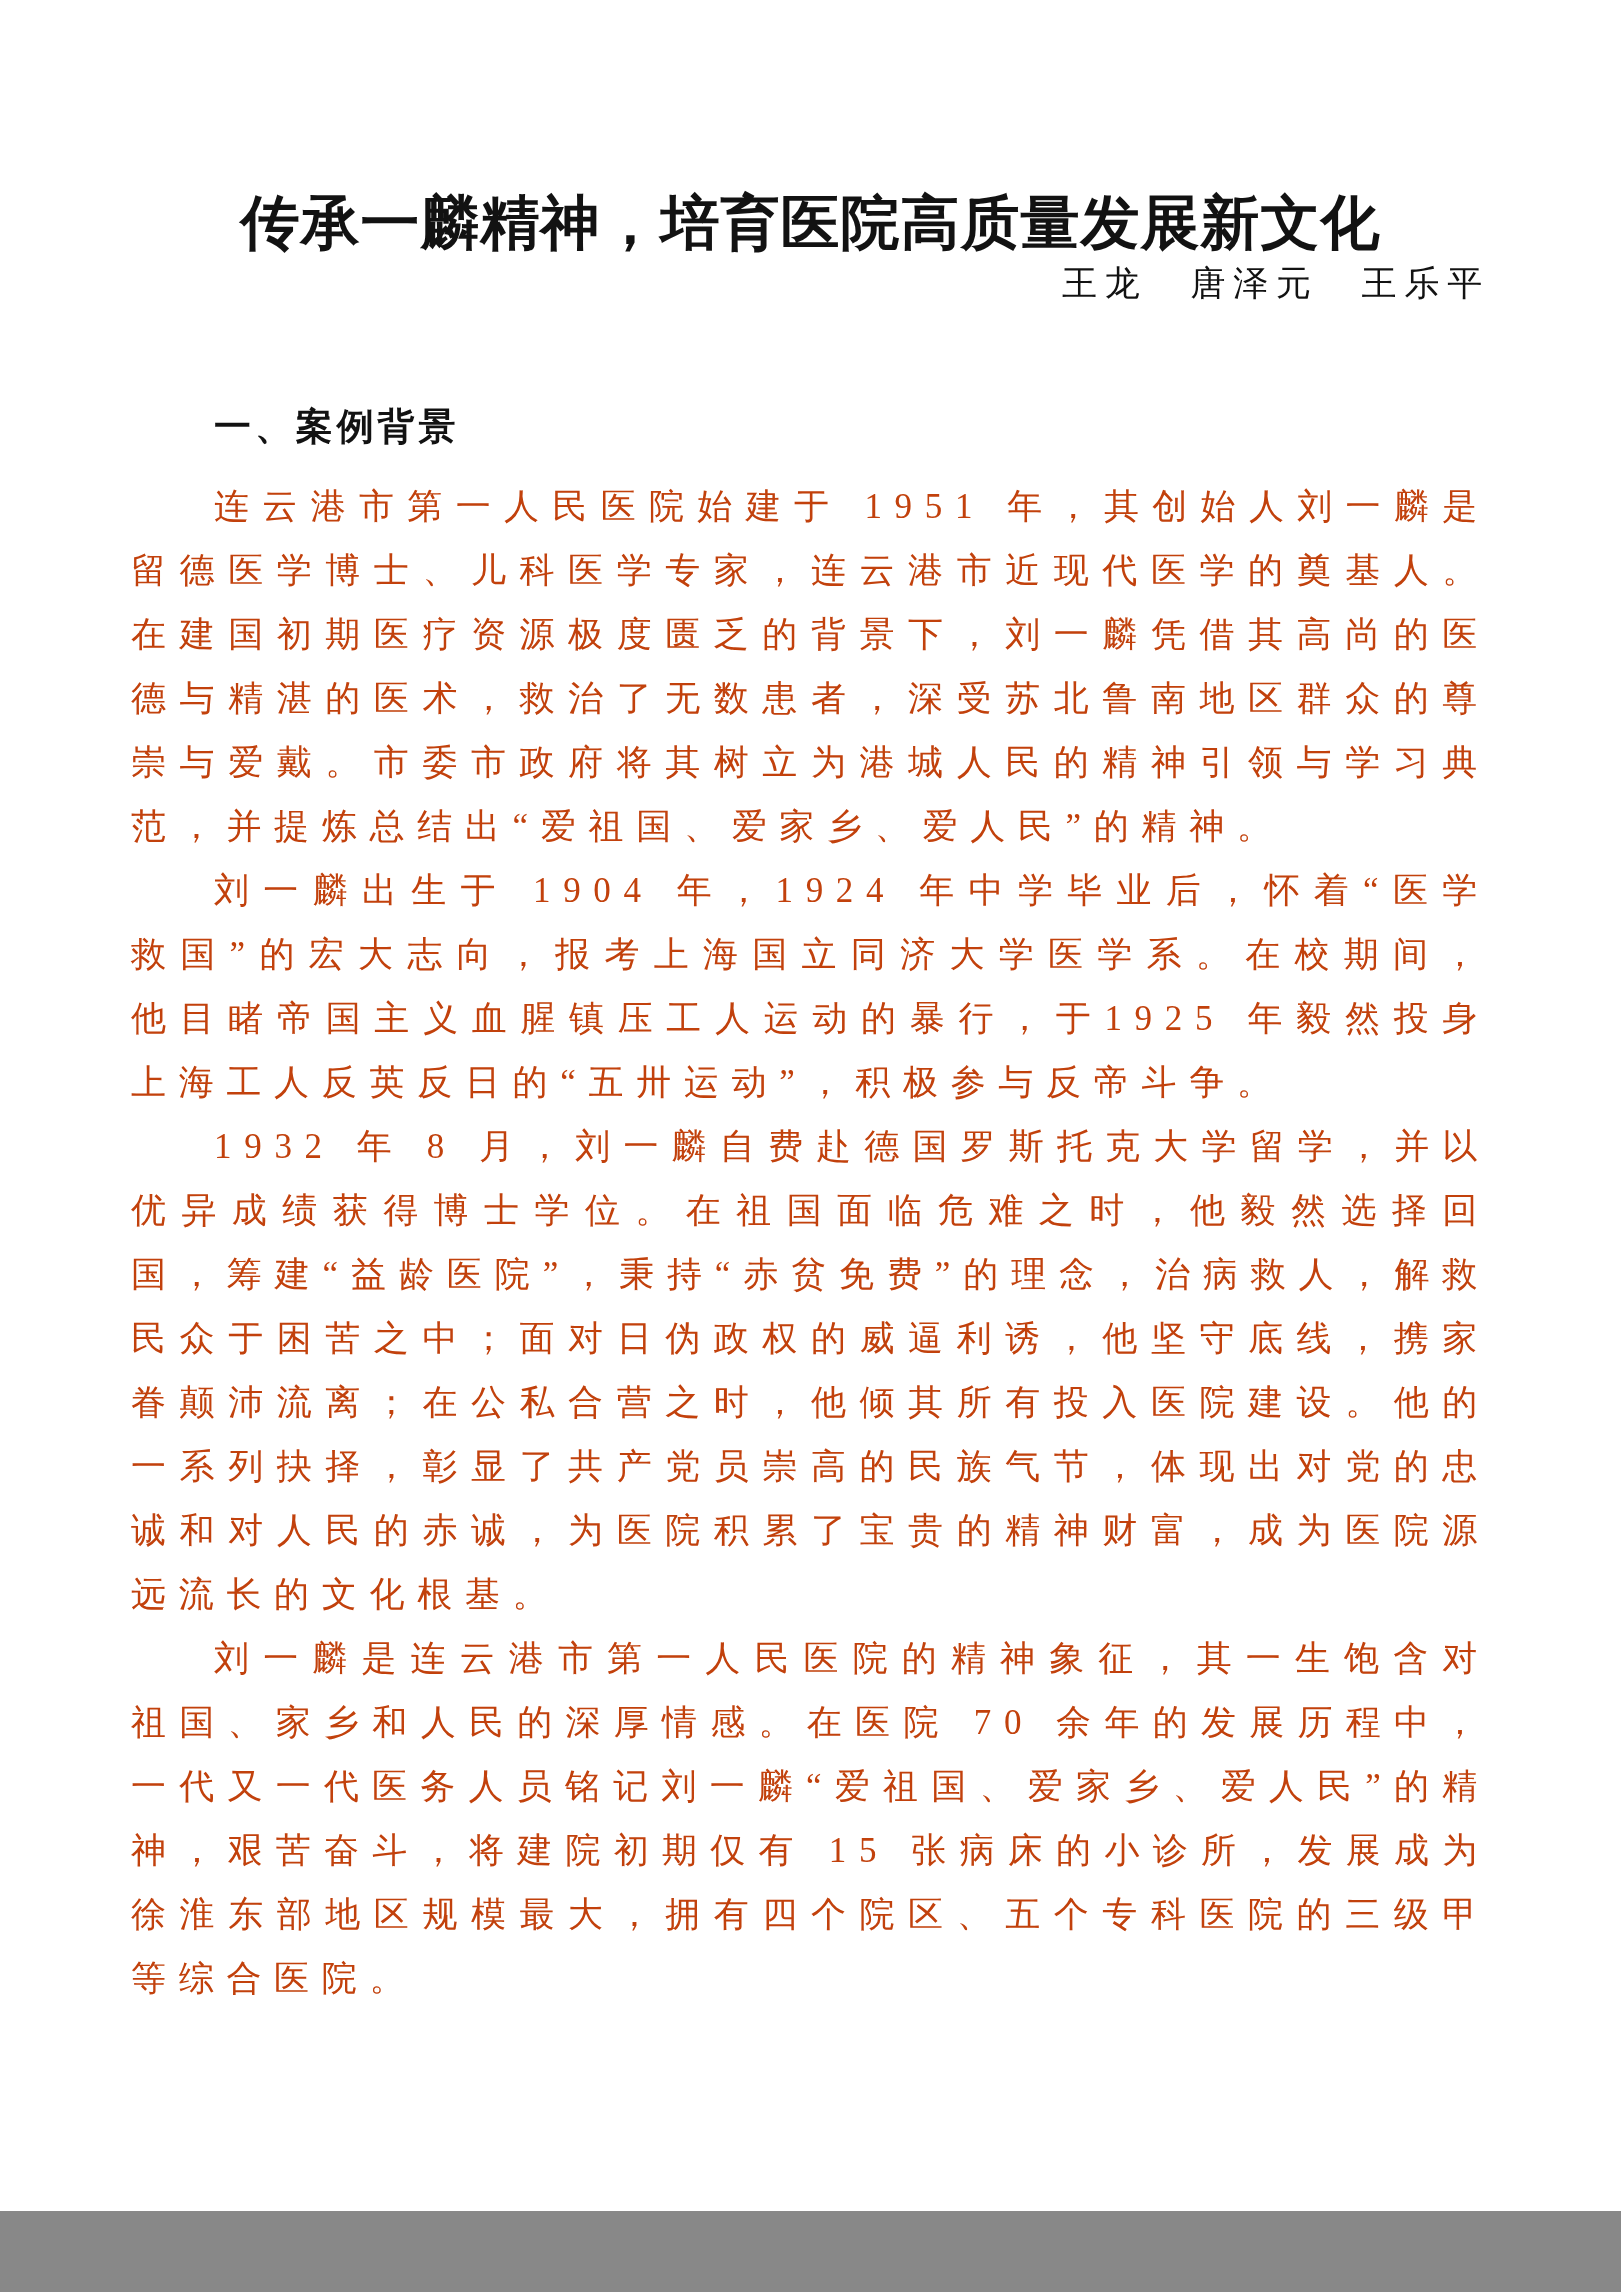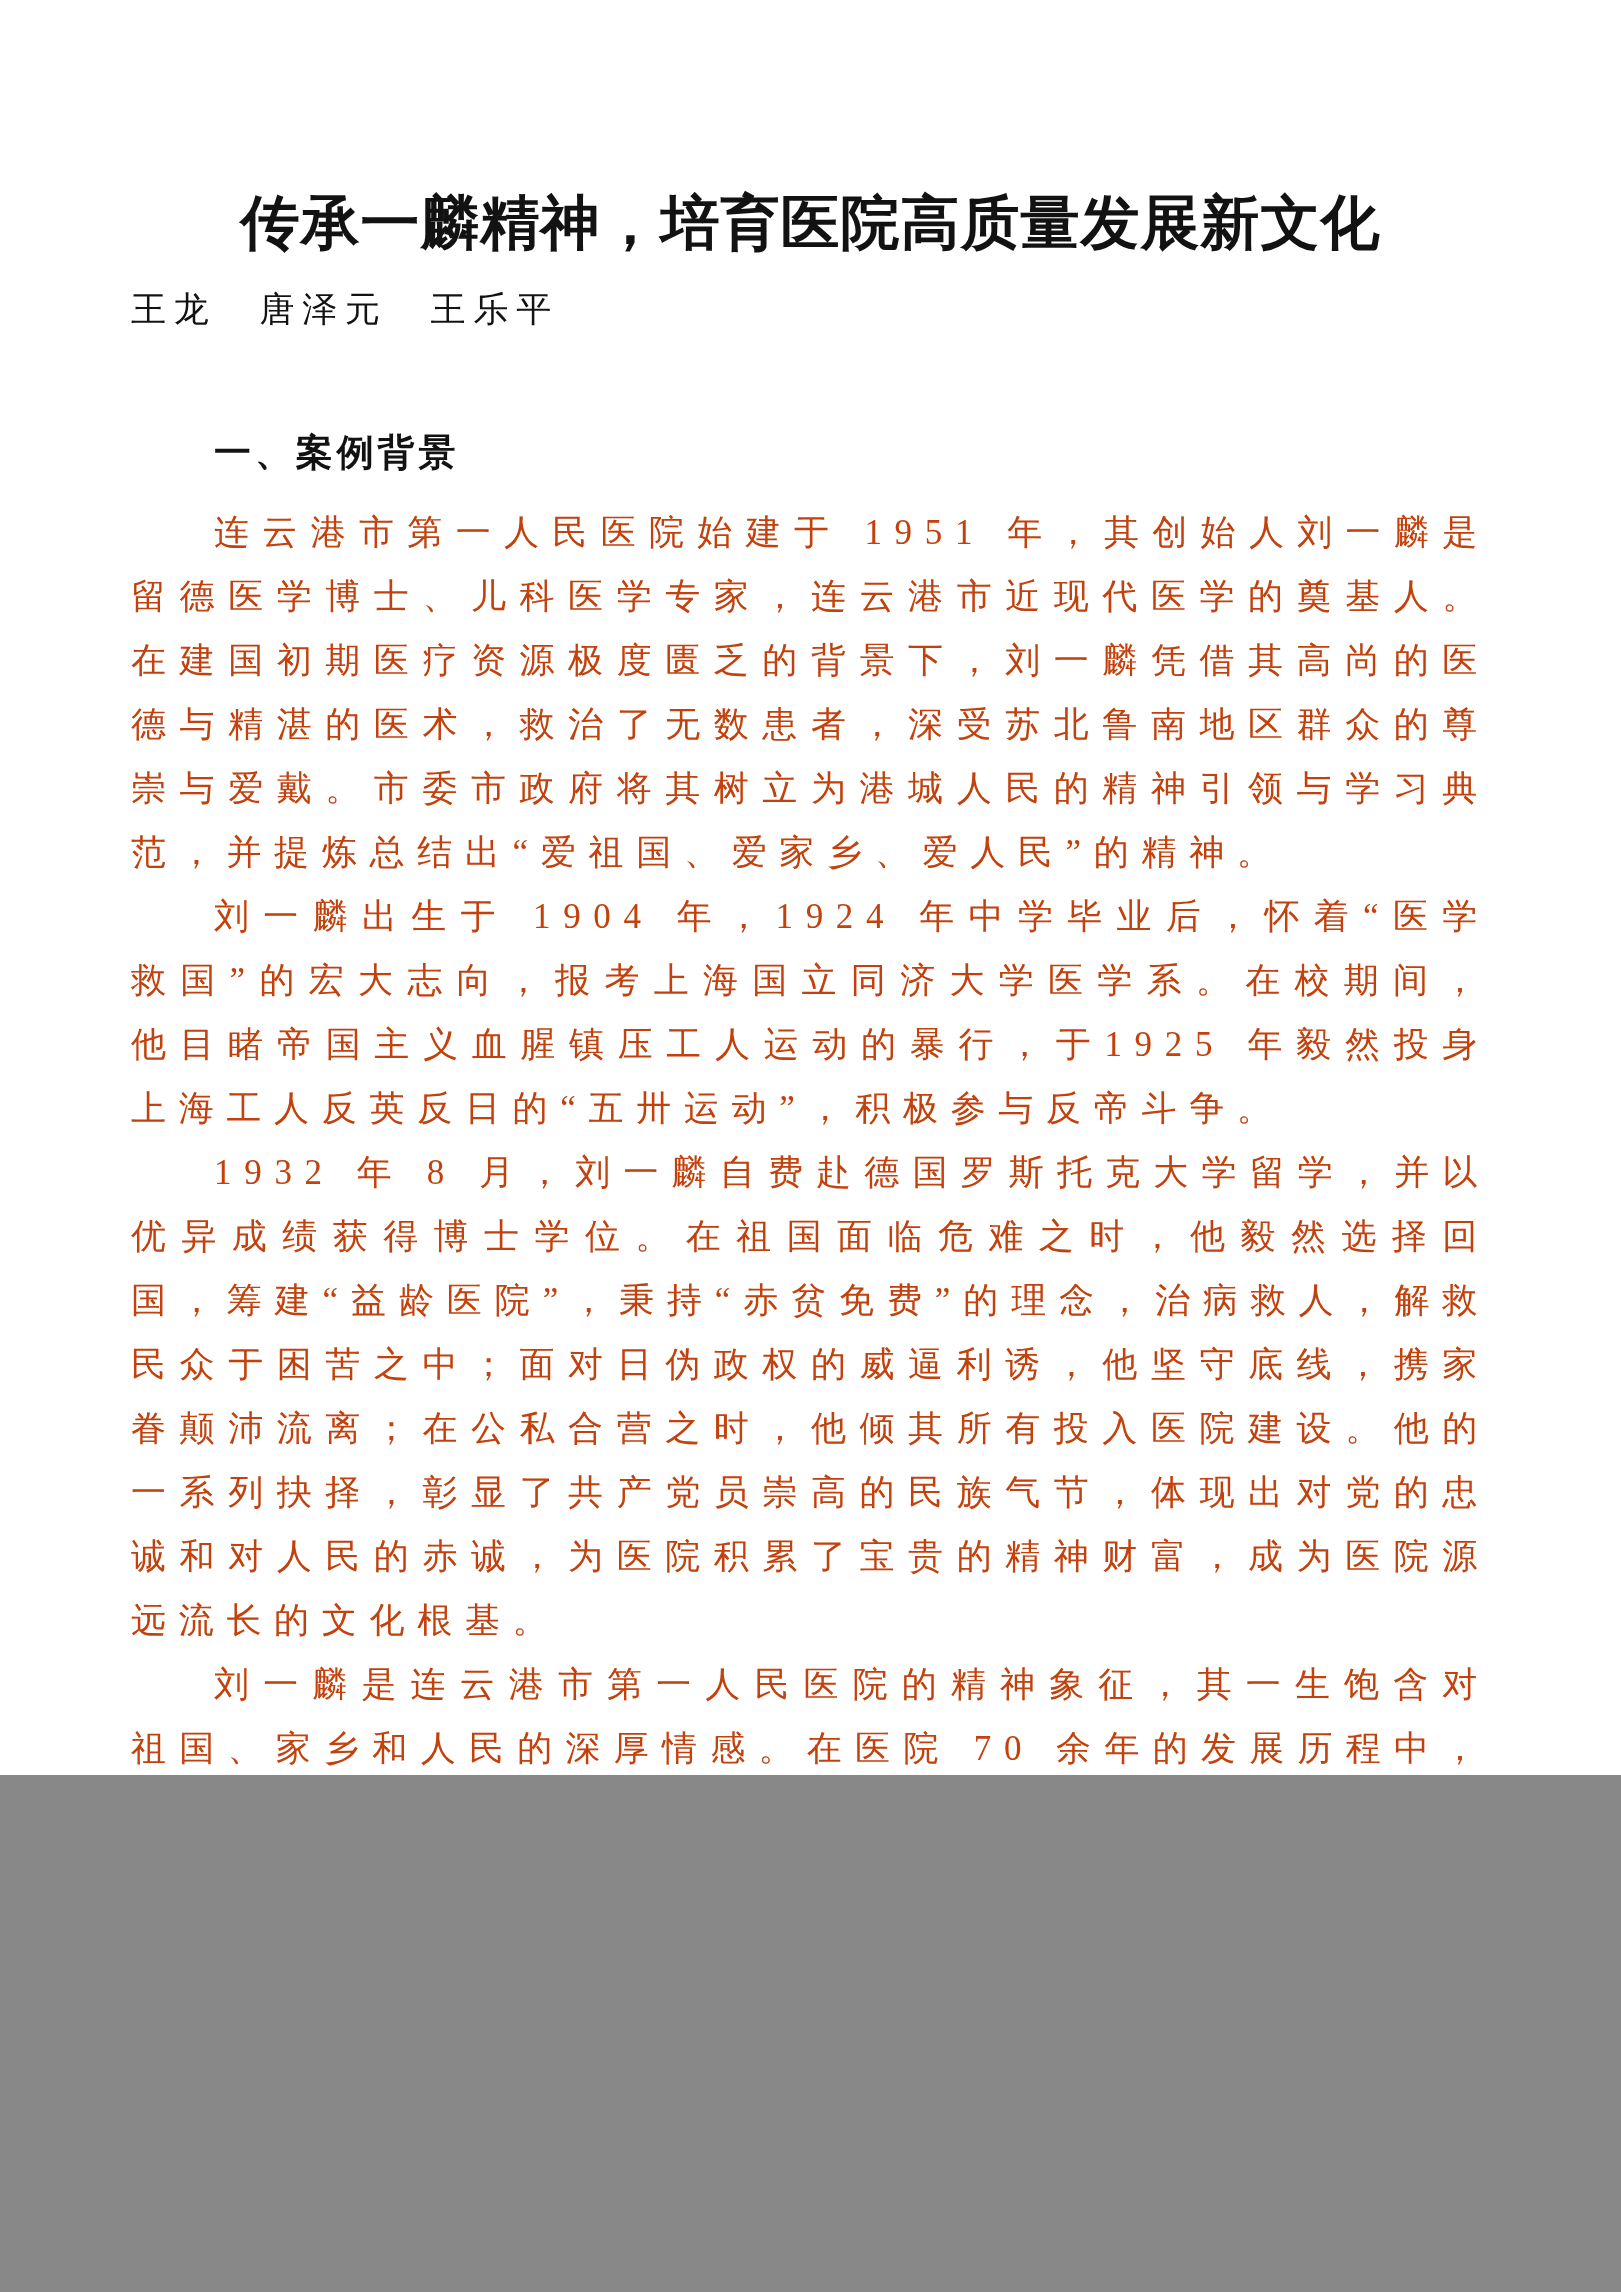--- a/index.html
+++ b/index.html
@@ -5,21 +5,21 @@
   * { box-sizing: border-box; }
   html, body {
     margin: 0;
     padding: 0;
     background: #888;
     font-family: "Liberation Serif", serif;
   }
   .page {
     position: relative;
     width: 1621px;
-    height: 1775px;
+    height: 2211px;
     margin: 0 auto;
     background: #ffffff;
     color: #121212;
     overflow: hidden;
   }
   .inner {
     padding: 192px 131px 0 131px;
   }
   .title {
     margin: 0;
@@ -35,24 +35,24 @@
     margin: 15.7px 0 0 0;
     font-family: "Liberation Serif", "DejaVu Serif", serif;
     font-weight: 700;
     font-size: 44px;
     line-height: 1.1;
     text-align: center;
     letter-spacing: 1px;
     white-space: nowrap;
   }
   .authors {
-    margin: 35px 0 0 0;
+    margin: 9px 0 0 0;
     font-size: 35px;
     line-height: 1.1;
-    text-align: left;
+    text-align: right;
     letter-spacing: 7.8px;
     white-space: nowrap;
   }
   .section-heading {
     margin: 98px 0 0 83px;
     font-family: "Liberation Sans", "DejaVu Sans", sans-serif;
     font-weight: 700;
     font-size: 37px;
     line-height: 1.4;
     letter-spacing: 3.9px;

